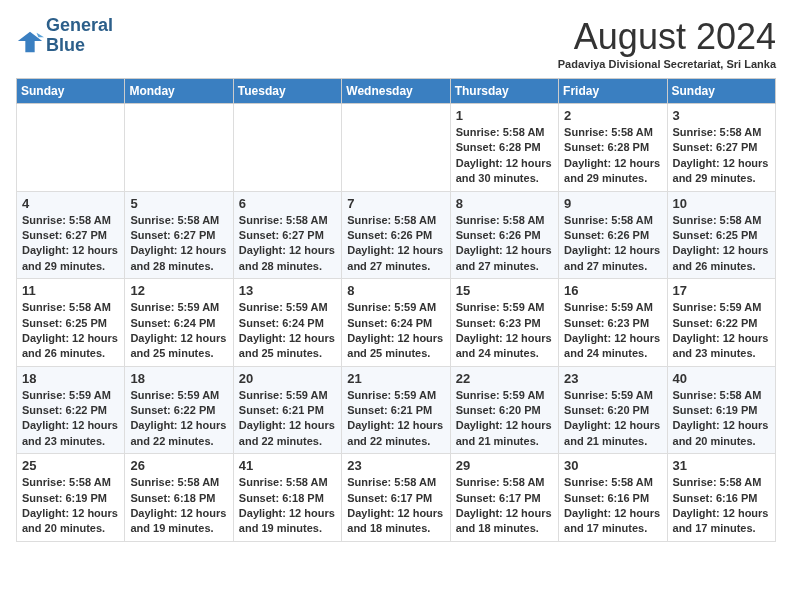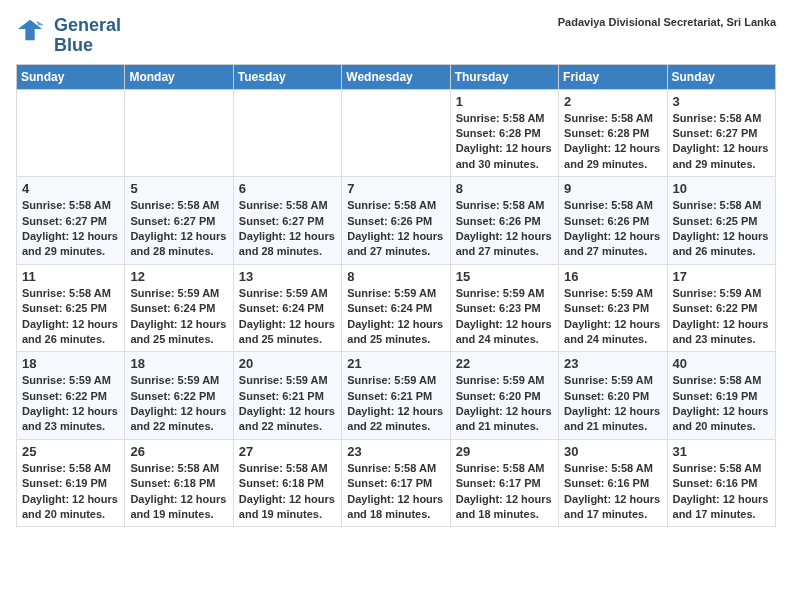--- a/index.html
+++ b/index.html
@@ -11,22 +11,22 @@
       padding: 16px;
     }
     .header {
       display: flex;
       align-items: flex-start;
       justify-content: space-between;
       margin-bottom: 8px;
     }
     .logo {
       display: flex;
-      align-items: flex-start;
-      gap: 10px;
+      align-items: flex-end;
+      gap: 2px;
     }
     .logo-text {
       font-size: 18px;
       font-weight: bold;
       color: #2c5f8a;
       line-height: 1.1;
     }
     .logo-text span {
       display: block;
     }
@@ -96,20 +96,21 @@
     <svg class="logo-bird" viewBox="0 0 30 30" xmlns="http://www.w3.org/2000/svg">
       <polygon points="15,4 28,14 20,14 20,26 10,26 10,14 2,14" fill="#3a7fc1"></polygon>
       <polygon points="22,5 30,10 24,10" fill="#5ba3d9"></polygon>
     </svg>
     <div class="logo-text">
       <span>General</span>
       <span>Blue</span>
     </div>
   </div>
   <div class="title-block">
+    <div class="calendar-title">August 2024</div>
     <div class="calendar-subtitle">Padaviya Divisional Secretariat, Sri Lanka</div>
   </div>
 </div>
 
 <table>
   <thead>
     <tr>
     <th>Sunday</th>
         <th>Monday</th>
         <th>Tuesday</th>
@@ -309,21 +310,21 @@
 and 20 minutes.</div>
         </td>
         <td>
           <span class="day-num">26</span>
           <div class="day-info" style="white-space: pre-line;">Sunrise: 5:58 AM
 Sunset: 6:18 PM
 Daylight: 12 hours
 and 19 minutes.</div>
         </td>
         <td>
-          <span class="day-num">27</span>
+          <span class="day-num">41</span>
           <div class="day-info" style="white-space: pre-line;">Sunrise: 5:58 AM
 Sunset: 6:18 PM
 Daylight: 12 hours
 and 19 minutes.</div>
         </td>
         <td>
           <span class="day-num">23</span>
           <div class="day-info" style="white-space: pre-line;">Sunrise: 5:58 AM
 Sunset: 6:17 PM
 Daylight: 12 hours

